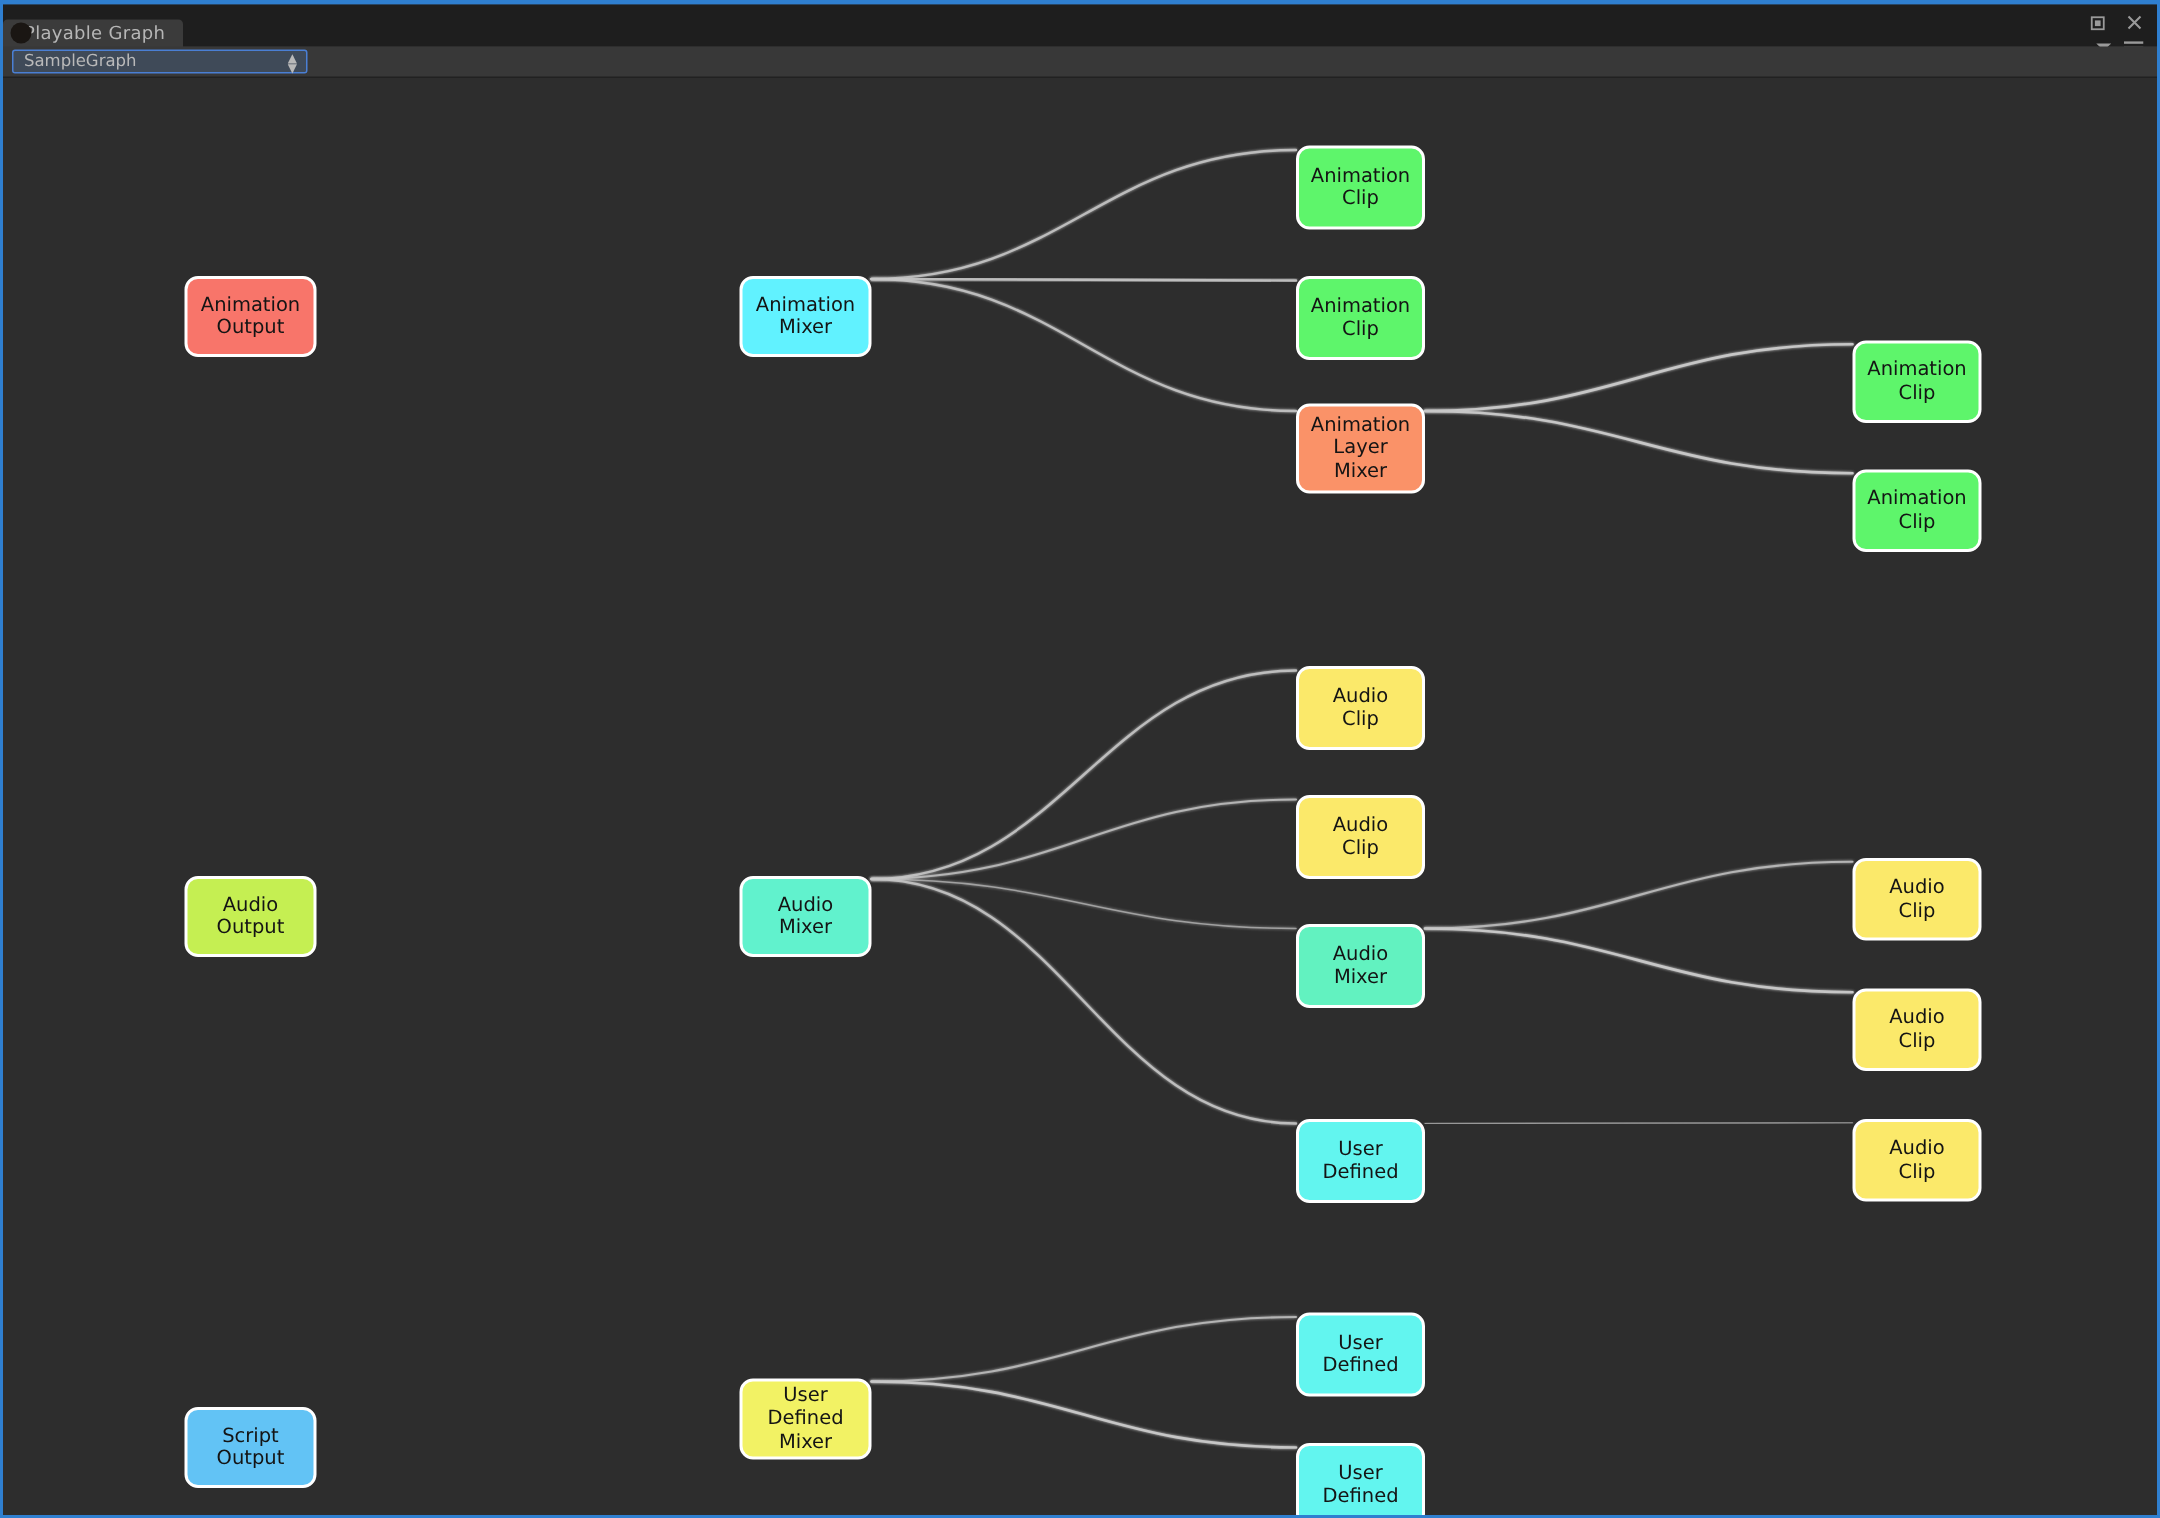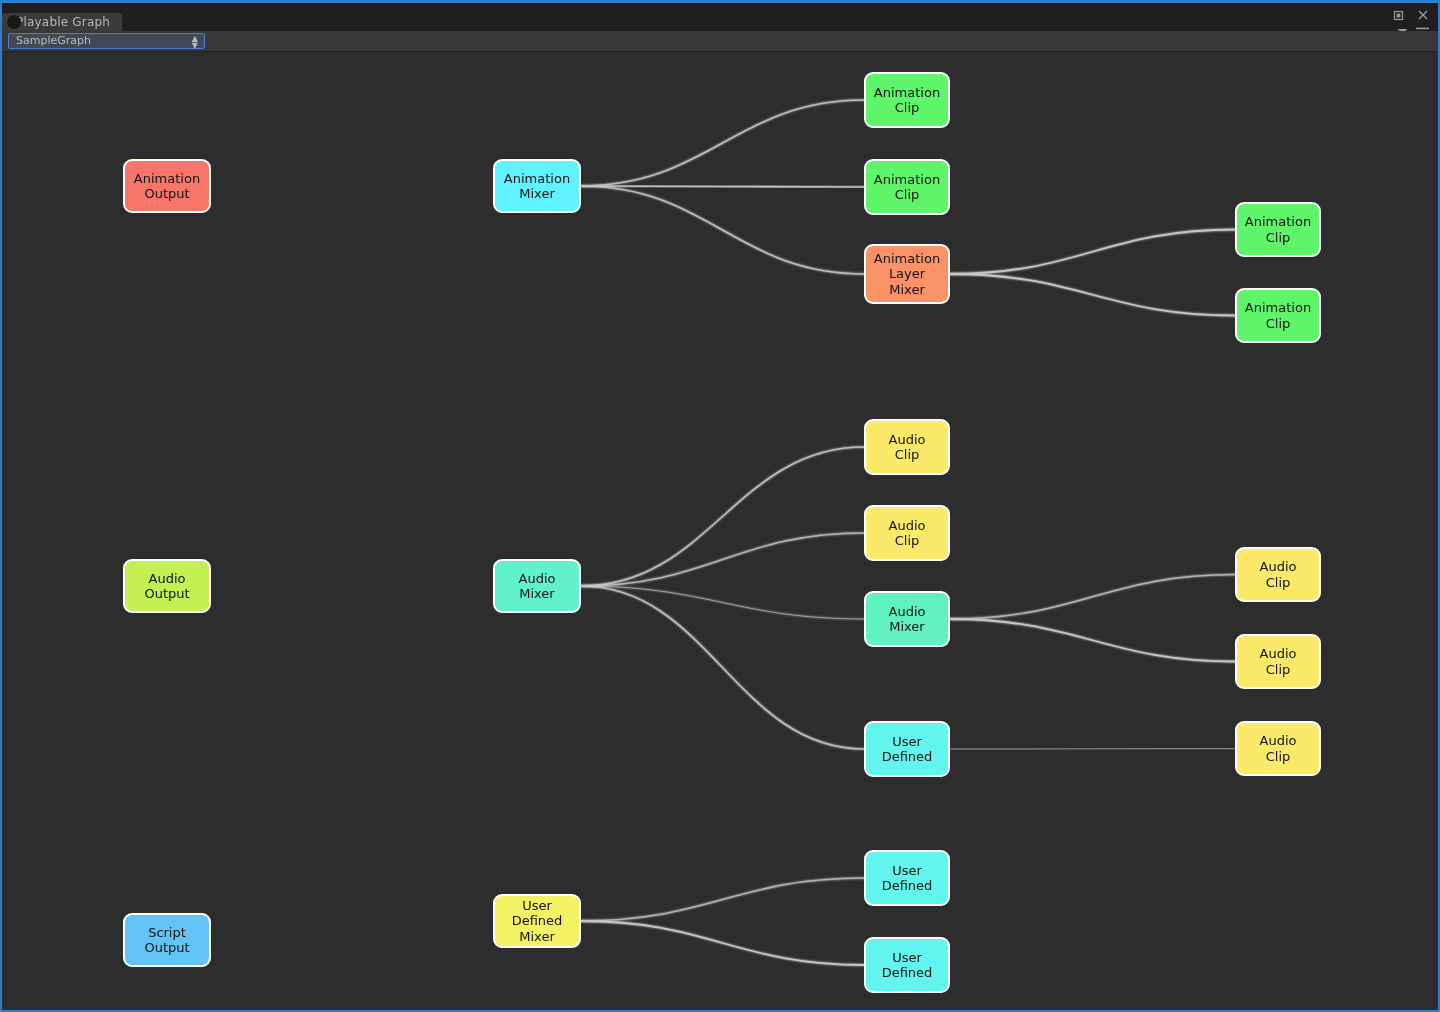--- a/index.html
+++ b/index.html
@@ -131,20 +131,21 @@
     display: flex;
     align-items: center;
     justify-content: center;
     text-align: center;
     color: #141414;
     font-size: 13px;
     line-height: 15.5px;
     font-family: "DejaVu Sans", "Liberation Sans", sans-serif;
     white-space: pre-line;
     z-index: 2;
+    margin-top: 25px;
   }
 </style>
 </head>
 <body>
 
 <div id="window">
 
   <div id="titlebar">
     <div id="tab">
       <span>Playable Graph</span>

